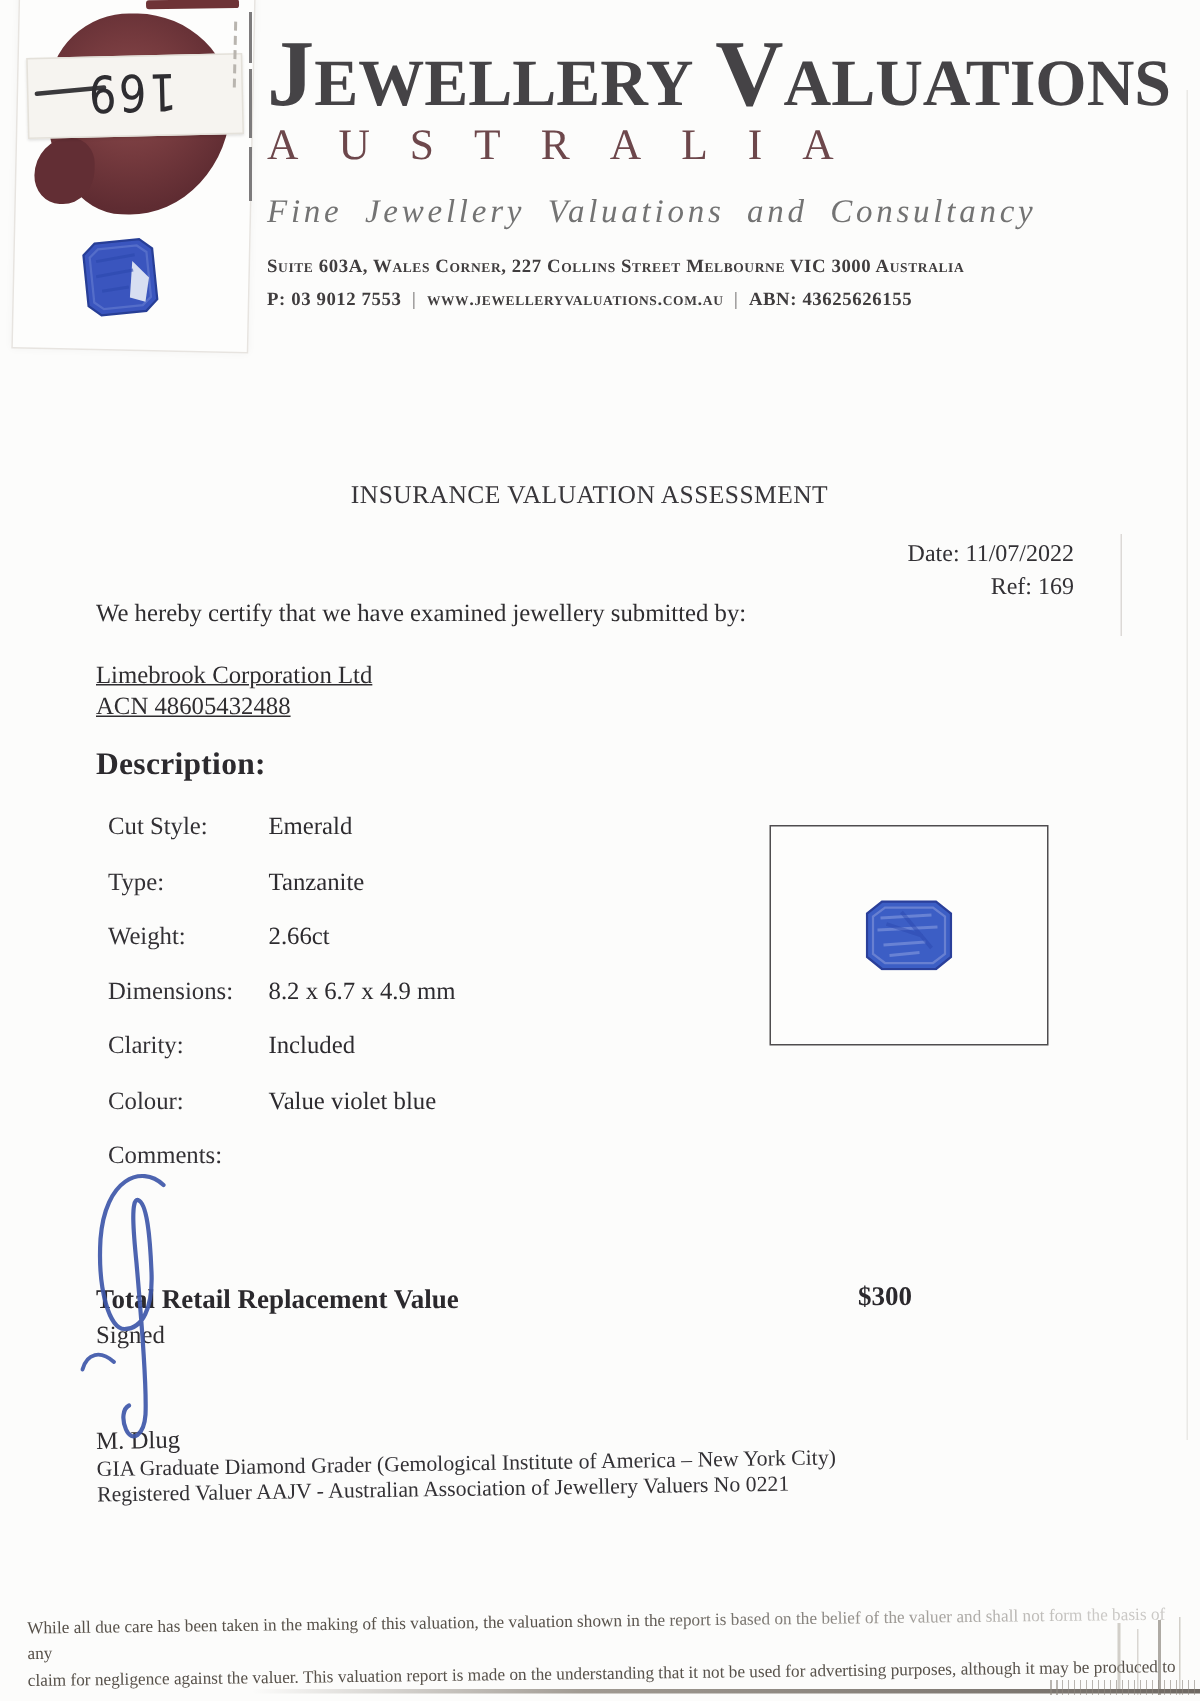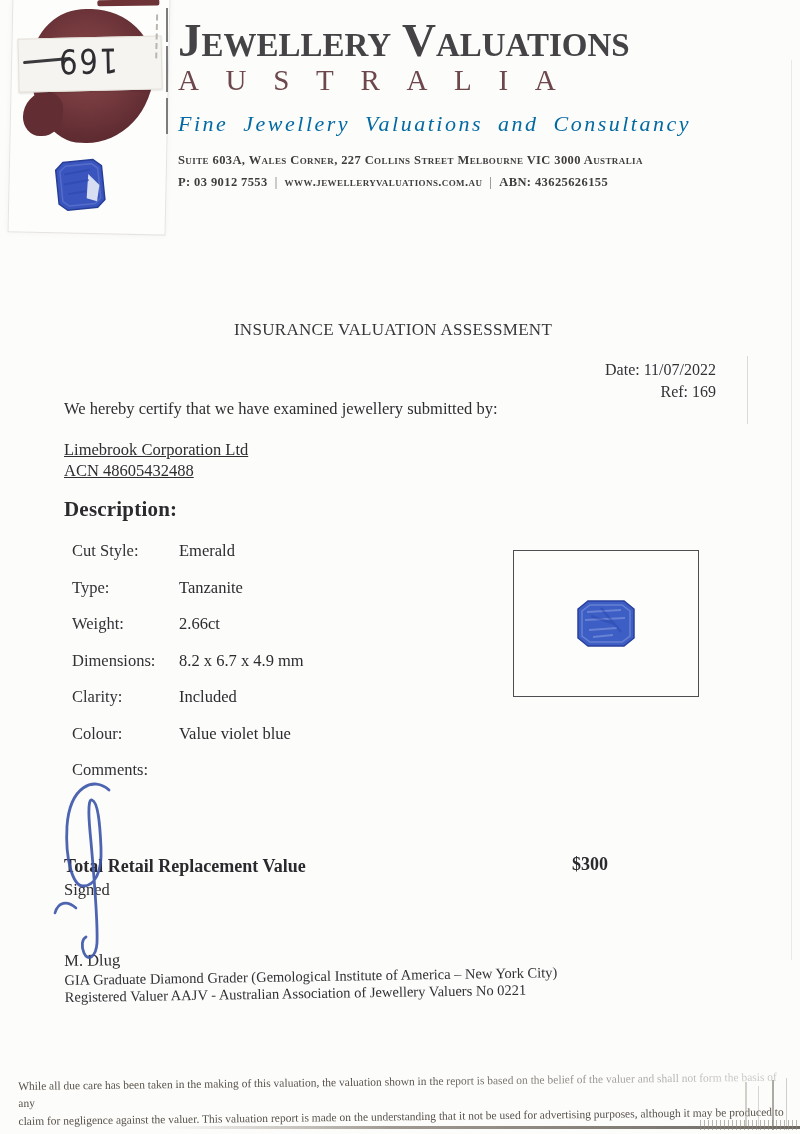--- a/index.html
+++ b/index.html
@@ -59,30 +59,30 @@
   
   .lh-sep{position:absolute;left:166px;width:2px;background:#7d7b7c;}
   .lh-sep.s1{top:8px;height:34px;}
   .lh-sep.s2{top:46px;height:46px;}
   .lh-sep.s3{top:98px;height:36px;}
 
   
   .letterhead{position:absolute;left:178px;top:16px;width:615px;}
   .brand1{
     font-variant:small-caps;font-weight:bold;
-    font-size:47px;line-height:1.05;letter-spacing:0px;
+    font-size:63px;line-height:1.05;letter-spacing:0px;
     color:#454346;white-space:nowrap;
   }
   .brand2{
     font-size:29px;line-height:1.1;letter-spacing:0.92em;
     color:#6d474b;white-space:nowrap;margin-top:0;font-weight:500;
   }
   .tagline{
     margin-top:14px;font-style:italic;font-size:22px;
-    letter-spacing:2.5px;word-spacing:7px;color:#0369a1;white-space:nowrap;
+    letter-spacing:2.5px;word-spacing:7px;color:#737373;white-space:nowrap;
   }
   .lh-address, .lh-contact{
     font-variant:small-caps;font-weight:bold;font-size:12.5px;
     letter-spacing:0.4px;color:#403d3e;white-space:nowrap;
   }
   .lh-address{margin-top:16px;}
   .lh-contact{margin-top:7px;}
   .lh-contact .sep{font-weight:normal;color:#6b6868;padding:0 7px;}
 
   

